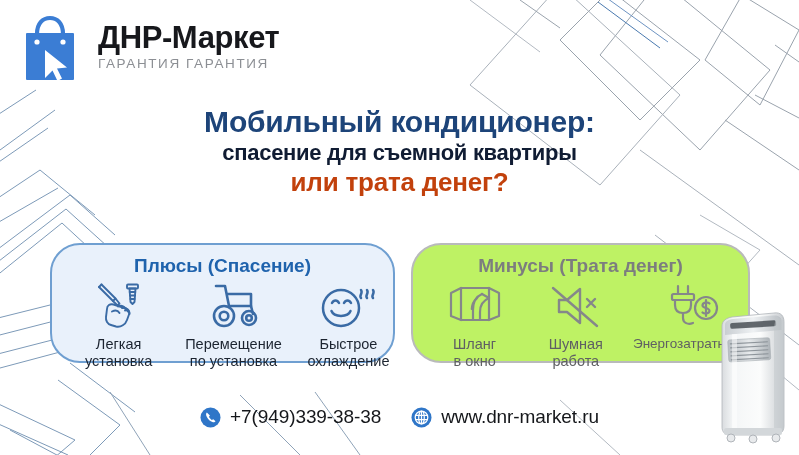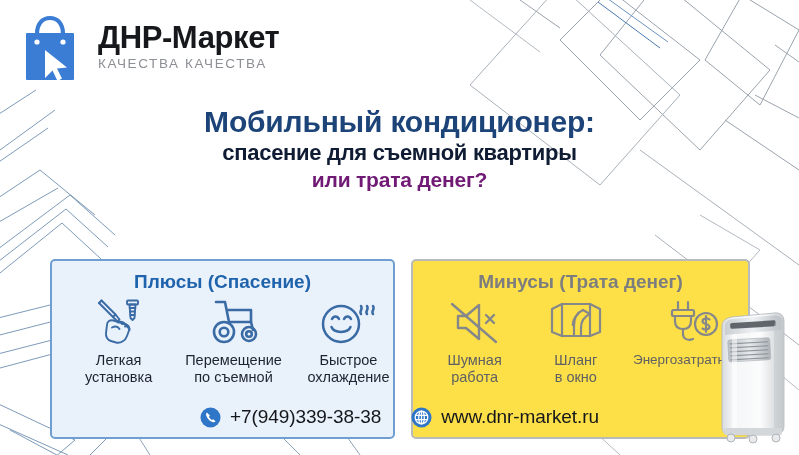--- a/index.html
+++ b/index.html
@@ -27,35 +27,35 @@
   #logo-sub{
     font-size:13.5px;color:#8c8f94;letter-spacing:1.6px;line-height:1.1;margin-top:3px;
     white-space:nowrap;
   }
 
   
   #headline{position:absolute;left:0;top:104px;width:799px;text-align:center;}
   .hl{font-weight:bold;line-height:1.21;white-space:nowrap;}
   #hl1{font-size:30px;color:#1d4479;letter-spacing:-0.2px;}
   #hl2{font-size:22px;color:#101c33;letter-spacing:-0.3px;}
-  #hl3{font-size:21px;color:#701a75;letter-spacing:-0.2px;}
+  #hl3{font-size:26px;color:#c2410c;letter-spacing:-0.2px;}
 
   
   #cards{position:absolute;left:0;top:243px;width:799px;height:148px;}
 
   .card{
-    position:absolute;top:16px;height:180px;border-radius:5px;box-sizing:border-box;
+    position:absolute;top:0;height:120px;border-radius:30px;box-sizing:border-box;
   }
   #card-pros{
     left:50px;width:345px;
     background:#e9f1fb;border:2px solid #6f9fd1;
   }
   #card-cons{
     left:411px;width:339px;
-    background:#fde047;border:2px solid #b9babb;
+    background:#bef264;border:2px solid #b9babb;
   }
   .card-title{
     text-align:center;font-weight:bold;font-size:19px;margin-top:10px;white-space:nowrap;
   }
   #card-pros .card-title{color:#1f63ad;}
   #card-cons .card-title{color:#7c7d7f;}
 
   .items{display:flex;justify-content:space-around;align-items:flex-start;margin-top:4px;}
   .item{display:flex;flex-direction:column;align-items:center;width:33%;padding-left:22px;}
   .item-icon{height:50px;display:flex;align-items:center;justify-content:center;}
@@ -137,21 +137,21 @@
   <div id="logo-block">
     <svg id="logo-mark" viewBox="0 0 64 70" xmlns="http://www.w3.org/2000/svg">
       <path d="M19 22 C19 11, 25 6, 32 6 C39 6, 45 11, 45 22" fill="none" stroke="#3b7dd4" stroke-width="4.2"></path>
       <rect x="8" y="21" width="48" height="47" rx="1" fill="#3b7dd4"></rect>
       <circle cx="19" cy="30" r="2.6" fill="#ffffff"></circle>
       <circle cx="45" cy="30" r="2.6" fill="#ffffff"></circle>
       <path d="M27 38 L27 66 L34.5 58.5 L39.5 69 L44 66.5 L39 56.5 L49 55.5 Z" fill="#ffffff"></path>
     </svg>
     <div id="logo-text">
       <div id="logo-title">ДНР-Маркет</div>
-      <div id="logo-sub">КАЧЕСТВА КАЧЕСТВА</div>
+      <div id="logo-sub">ГАРАНТИЯ ГАРАНТИЯ</div>
     </div>
   </div>
 
   <div id="headline">
     <div class="hl" id="hl1">Мобильный кондиционер:</div>
     <div class="hl" id="hl2">спасение для съемной квартиры</div>
     <div class="hl" id="hl3">или трата денег?</div>
   </div>
 
   <div id="cards">
@@ -192,21 +192,21 @@
             <svg width="58" height="48" viewBox="0 0 58 48" xmlns="http://www.w3.org/2000/svg" fill="none" stroke="#3a6ba5" stroke-width="2.6" stroke-linejoin="round" stroke-linecap="round">
               <path d="M11 4 L20 4 L24 24 L46 24 L46 12 L22 12"></path>
               <path d="M46 24 L48 32"></path>
               <circle cx="19" cy="34" r="10"></circle>
               <circle cx="19" cy="34" r="4.3"></circle>
               <circle cx="44" cy="36" r="7"></circle>
               <circle cx="44" cy="36" r="2.8"></circle>
             </svg>
           </div>
           <div class="item-label">Перемещение
-по съемной</div>
+по установка</div>
         </div>
 
         <div class="item">
           <div class="item-icon">
             <svg width="58" height="48" viewBox="0 0 58 48" xmlns="http://www.w3.org/2000/svg" fill="none" stroke="#3a6ba5" stroke-width="2.5" stroke-linejoin="round" stroke-linecap="round">
               <circle cx="22" cy="26" r="18"></circle>
               <path d="M13 21 C14.8 17.5, 18.2 17.5, 20 21"></path>
               <path d="M25 21 C26.8 17.5, 30.2 17.5, 32 21"></path>
               <path d="M12.5 29 C15 35.5, 29 35.5, 31.5 29"></path>
               <path d="M42 16 C39.6 13.6, 44.4 11.2, 42 8"></path>
@@ -217,48 +217,48 @@
           <div class="item-label">Быстрое
 охлаждение</div>
         </div>
 
       </div>
     </div>
 
     <div class="card" id="card-cons">
       <div class="card-title">Минусы (Трата денег)</div>
       <div class="items">
-
-        <div class="item">
-          <div class="item-icon">
-            <svg width="54" height="48" viewBox="0 0 54 48" xmlns="http://www.w3.org/2000/svg" fill="none" stroke="#85878a" stroke-width="2.4" stroke-linejoin="round" stroke-linecap="round">
-              <path d="M10 18 L18 18 L31 7 L31 41 L18 30 L10 30 Z"></path>
-              <path d="M38 17 L46 25 M46 17 L38 25"></path>
-              <path d="M4 6 L48 44"></path>
-            </svg>
-          </div>
-          <div class="item-label">Шумная
-работа</div>
-        </div>
 
         <div class="item">
           <div class="item-icon">
             <svg width="54" height="48" viewBox="0 0 54 48" xmlns="http://www.w3.org/2000/svg" fill="none" stroke="#85878a" stroke-width="2.2" stroke-linejoin="round" stroke-linecap="round">
               <rect x="13" y="6" width="28" height="32"></rect>
               <path d="M13 6 L3 11 L3 34 L13 38"></path>
               <path d="M41 6 L51 11 L51 34 L41 38"></path>
               <path d="M34 12 C27 15, 25 22, 25 28 L25 38"></path>
               <path d="M41 16 C34 19, 32 24, 32 30 L32 38"></path>
               <path d="M34 12 L41 16"></path>
               <path d="M25 38 L32 38"></path>
               <path d="M28.6 16.5 C25 19.5, 24 23.5, 23.8 27"></path>
             </svg>
           </div>
           <div class="item-label">Шланг
 в окно</div>
+        </div>
+
+        <div class="item">
+          <div class="item-icon">
+            <svg width="54" height="48" viewBox="0 0 54 48" xmlns="http://www.w3.org/2000/svg" fill="none" stroke="#85878a" stroke-width="2.4" stroke-linejoin="round" stroke-linecap="round">
+              <path d="M10 18 L18 18 L31 7 L31 41 L18 30 L10 30 Z"></path>
+              <path d="M38 17 L46 25 M46 17 L38 25"></path>
+              <path d="M4 6 L48 44"></path>
+            </svg>
+          </div>
+          <div class="item-label">Шумная
+работа</div>
         </div>
 
         <div class="item">
           <div class="item-icon">
             <svg width="58" height="48" viewBox="0 0 58 48" xmlns="http://www.w3.org/2000/svg" fill="none" stroke="#85878a" stroke-width="2.2" stroke-linejoin="round" stroke-linecap="round">
               <path d="M14 4 L14 12 M24 4 L24 12"></path>
               <rect x="8" y="12" width="22" height="6" rx="1.5"></rect>
               <path d="M11 18 L11 23 C11 28, 14 31, 19 31 C24 31, 27 28, 27 23 L27 18"></path>
               <path d="M19 31 L19 36 C19 41, 24 43, 29 41"></path>
               <circle cx="42" cy="26" r="11"></circle>

